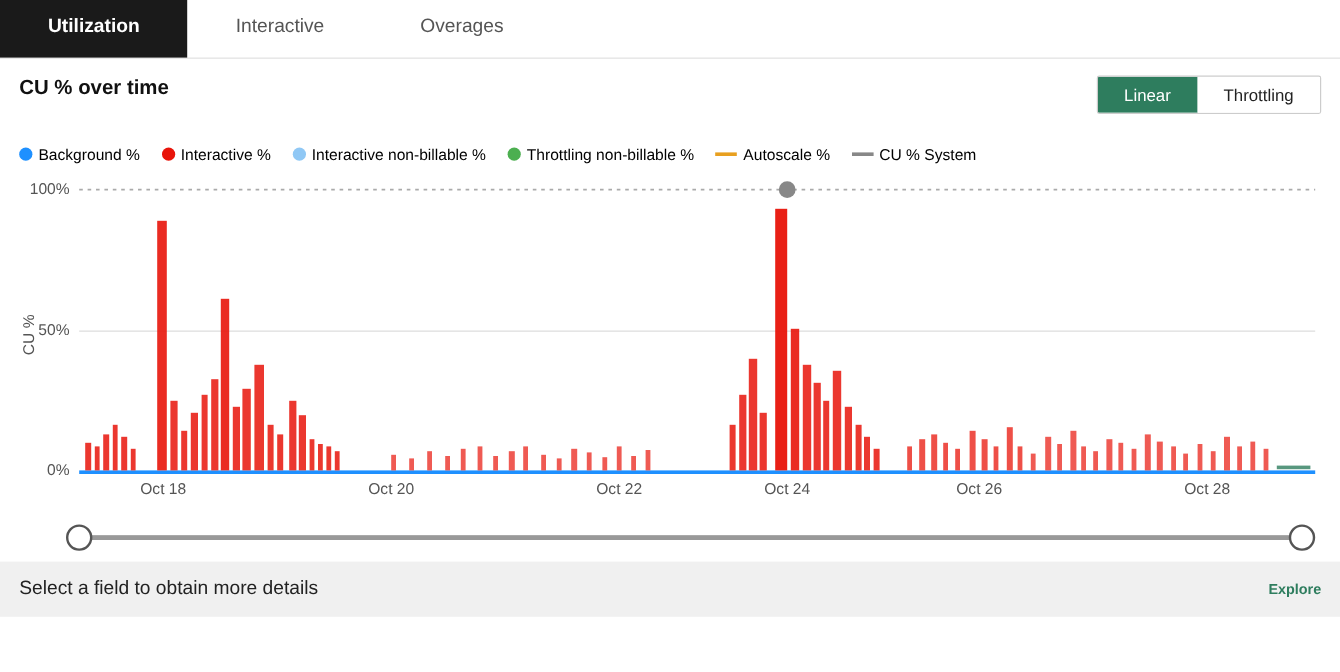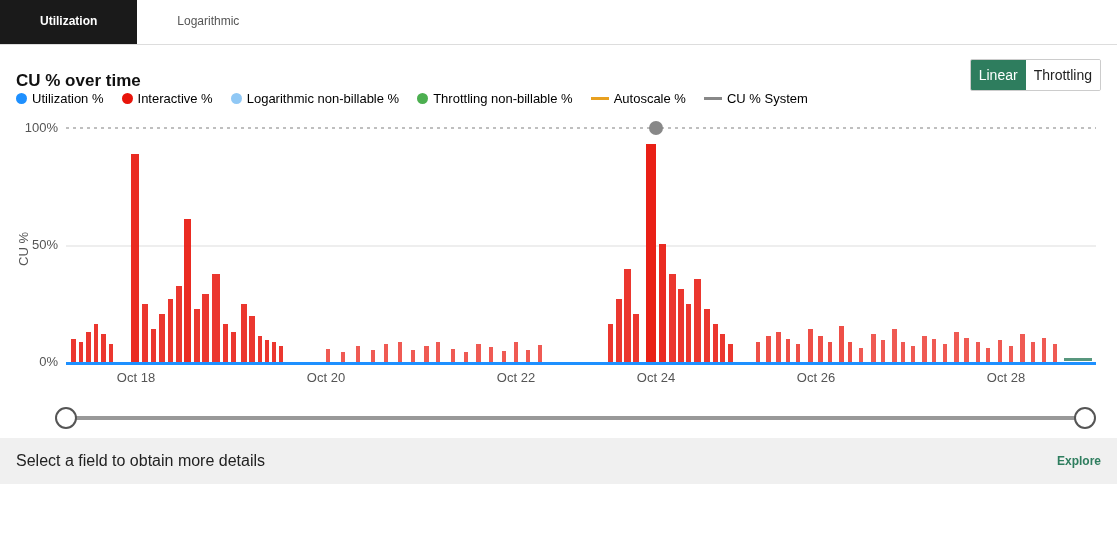--- a/index.html
+++ b/index.html
@@ -5,59 +5,59 @@
     * { box-sizing: border-box; margin: 0; padding: 0; }
     body { font-family: 'Segoe UI', Arial, sans-serif; background: #fff; width: 1117px; height: 560px; overflow: hidden; }
 
     .tabs {
       display: flex;
       border-bottom: 1px solid #ddd;
       background: #fff;
     }
     .tab {
       padding: 14px 40px;
-      font-size: 12px;
+      font-size: 16px;
       cursor: pointer;
       color: #555;
       border-bottom: 2px solid transparent;
       user-select: none;
     }
     .tab.active {
       background: #1a1a1a;
       color: #fff;
       font-weight: 600;
     }
 
     .main {
       padding: 14px 16px 0 16px;
       background: #fff;
     }
 
     .chart-header {
       display: flex;
-      align-items: flex-end;
+      align-items: flex-start;
       justify-content: space-between;
-      margin-bottom: 0;
+      margin-bottom: 26px;
       gap: 12px;
     }
 
     .chart-title {
       font-size: 17px;
       font-weight: 600;
       color: #111;
     }
 
     .scale-buttons {
       display: flex;
       border: 1px solid #ccc;
       border-radius: 2px;
       overflow: hidden;
     }
     .scale-btn {
-      padding: 7px 8px;
+      padding: 7px 22px;
       font-size: 14px;
       cursor: pointer;
       border: none;
       background: #fff;
       color: #222;
     }
     .scale-btn.active {
       background: #2e7d5e;
       color: #fff;
     }
@@ -120,45 +120,46 @@
       background: none;
       border: none;
       cursor: pointer;
     }
   </style>
 </head>
 <body>
 
 <div class="tabs">
   <div class="tab active">Utilization</div>
-  <div class="tab">Logarithmic</div>
+  <div class="tab">Interactive</div>
+  <div class="tab">Overages</div>
 </div>
 
 <div class="main">
 
   <div class="chart-header">
     <span class="chart-title">CU % over time</span>
     <div class="scale-buttons">
       <button class="scale-btn active">Linear</button>
       <button class="scale-btn">Throttling</button>
     </div>
   </div>
 
   <div class="legend">
     <div class="legend-item">
       <span class="legend-dot" style="background:#1e90ff;"></span>
-      <span>Utilization %</span>
+      <span>Background %</span>
     </div>
     <div class="legend-item">
       <span class="legend-dot" style="background:#e8140a;"></span>
       <span>Interactive %</span>
     </div>
     <div class="legend-item">
       <span class="legend-dot" style="background:#90c8f5;"></span>
-      <span>Logarithmic non-billable %</span>
+      <span>Interactive non-billable %</span>
     </div>
     <div class="legend-item">
       <span class="legend-dot" style="background:#4caf50;"></span>
       <span>Throttling non-billable %</span>
     </div>
     <div class="legend-item">
       <span class="legend-line" style="background:#e8a020;"></span>
       <span>Autoscale %</span>
     </div>
     <div class="legend-item">

